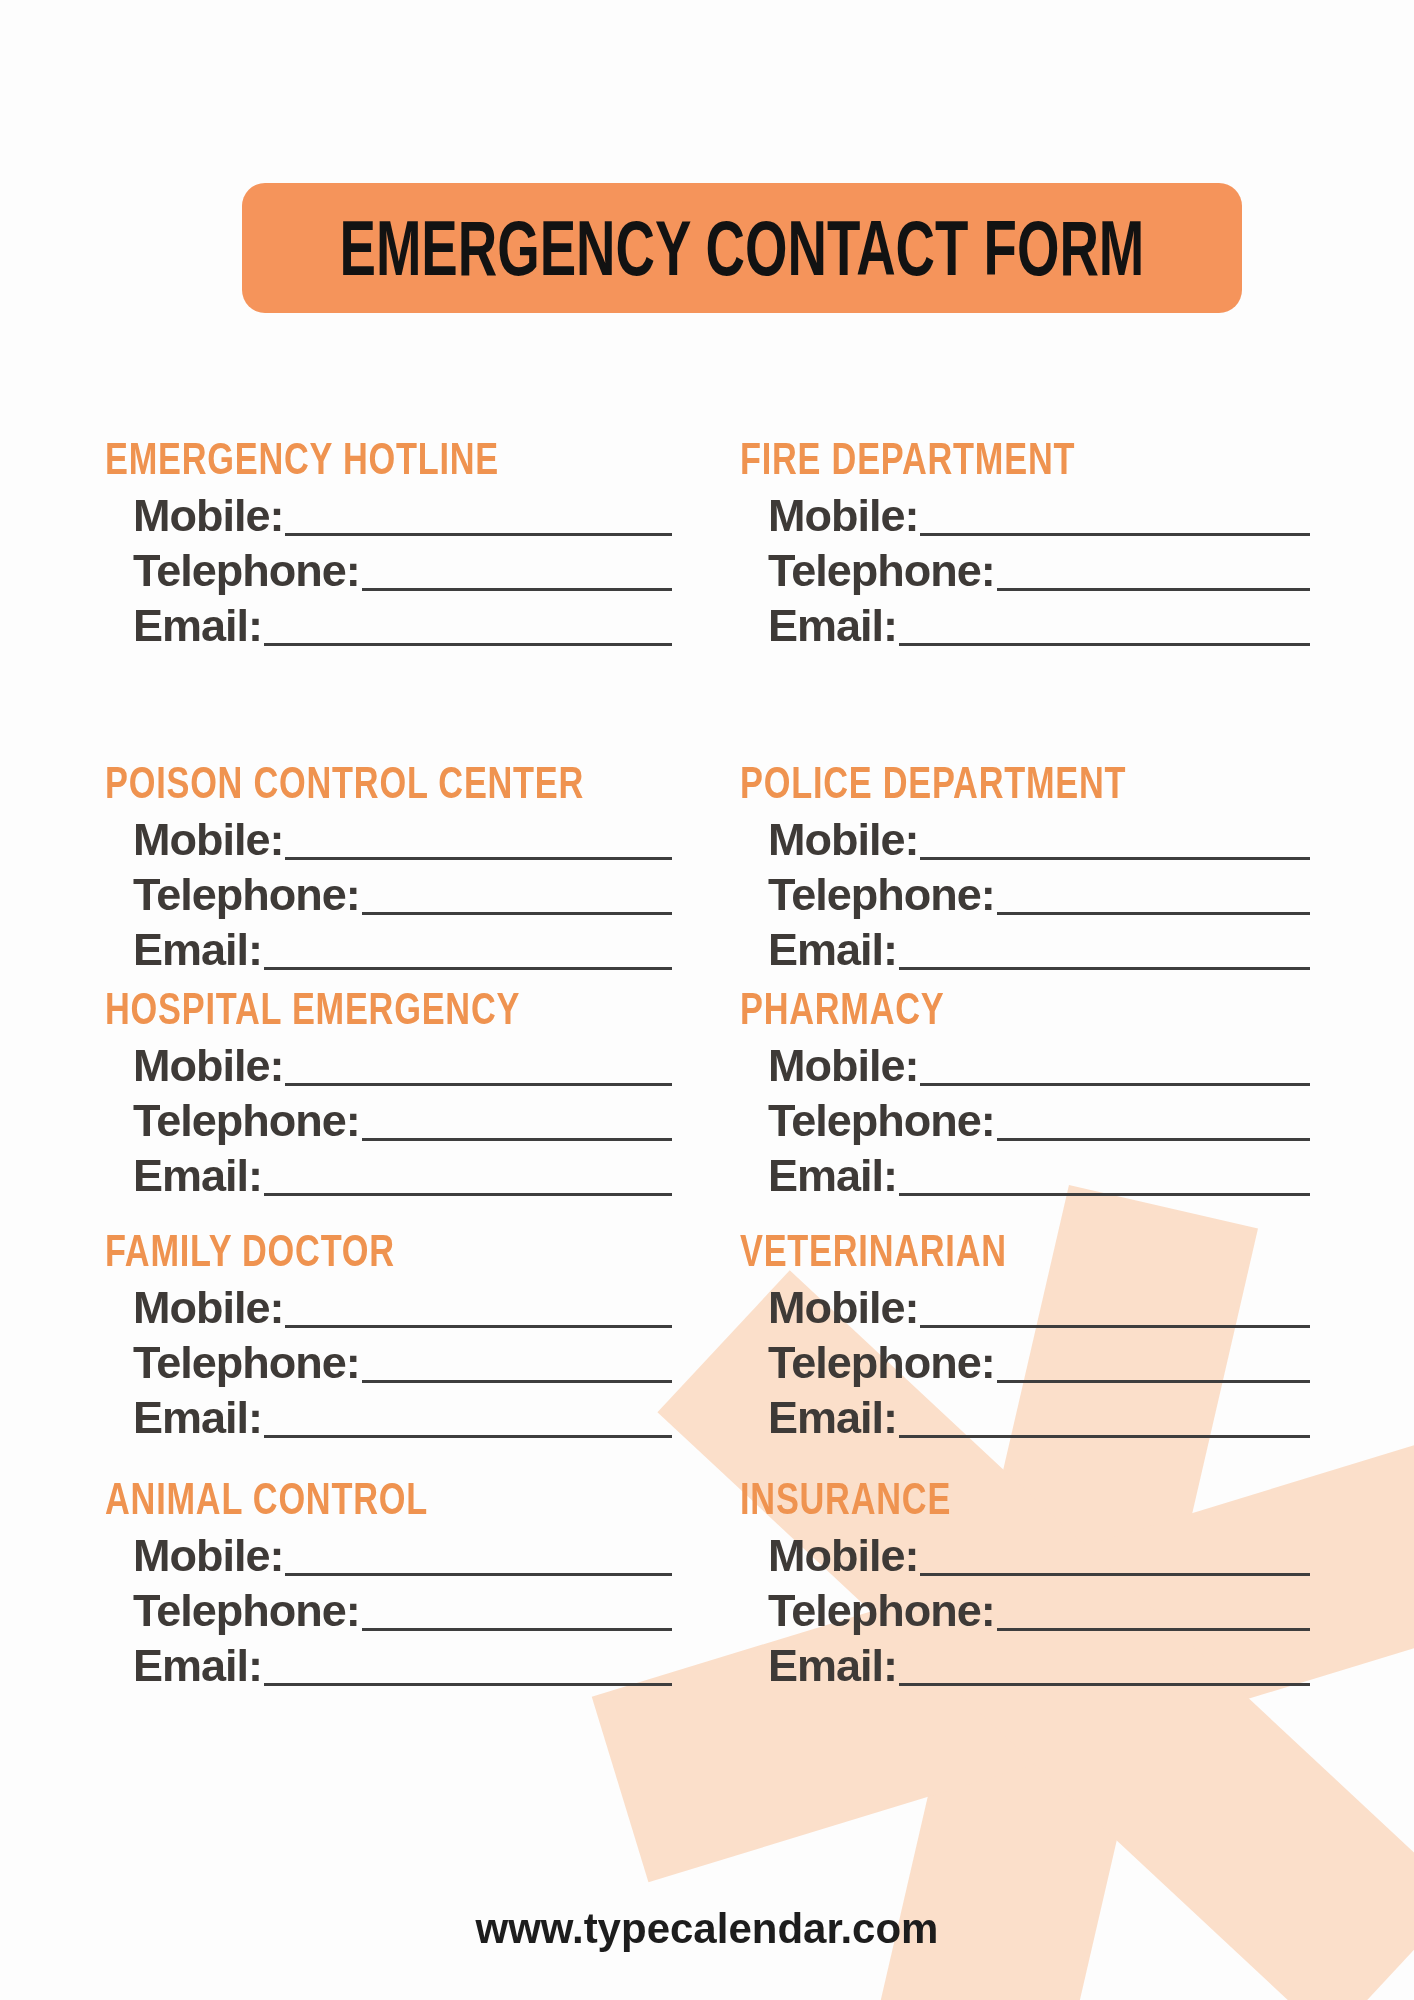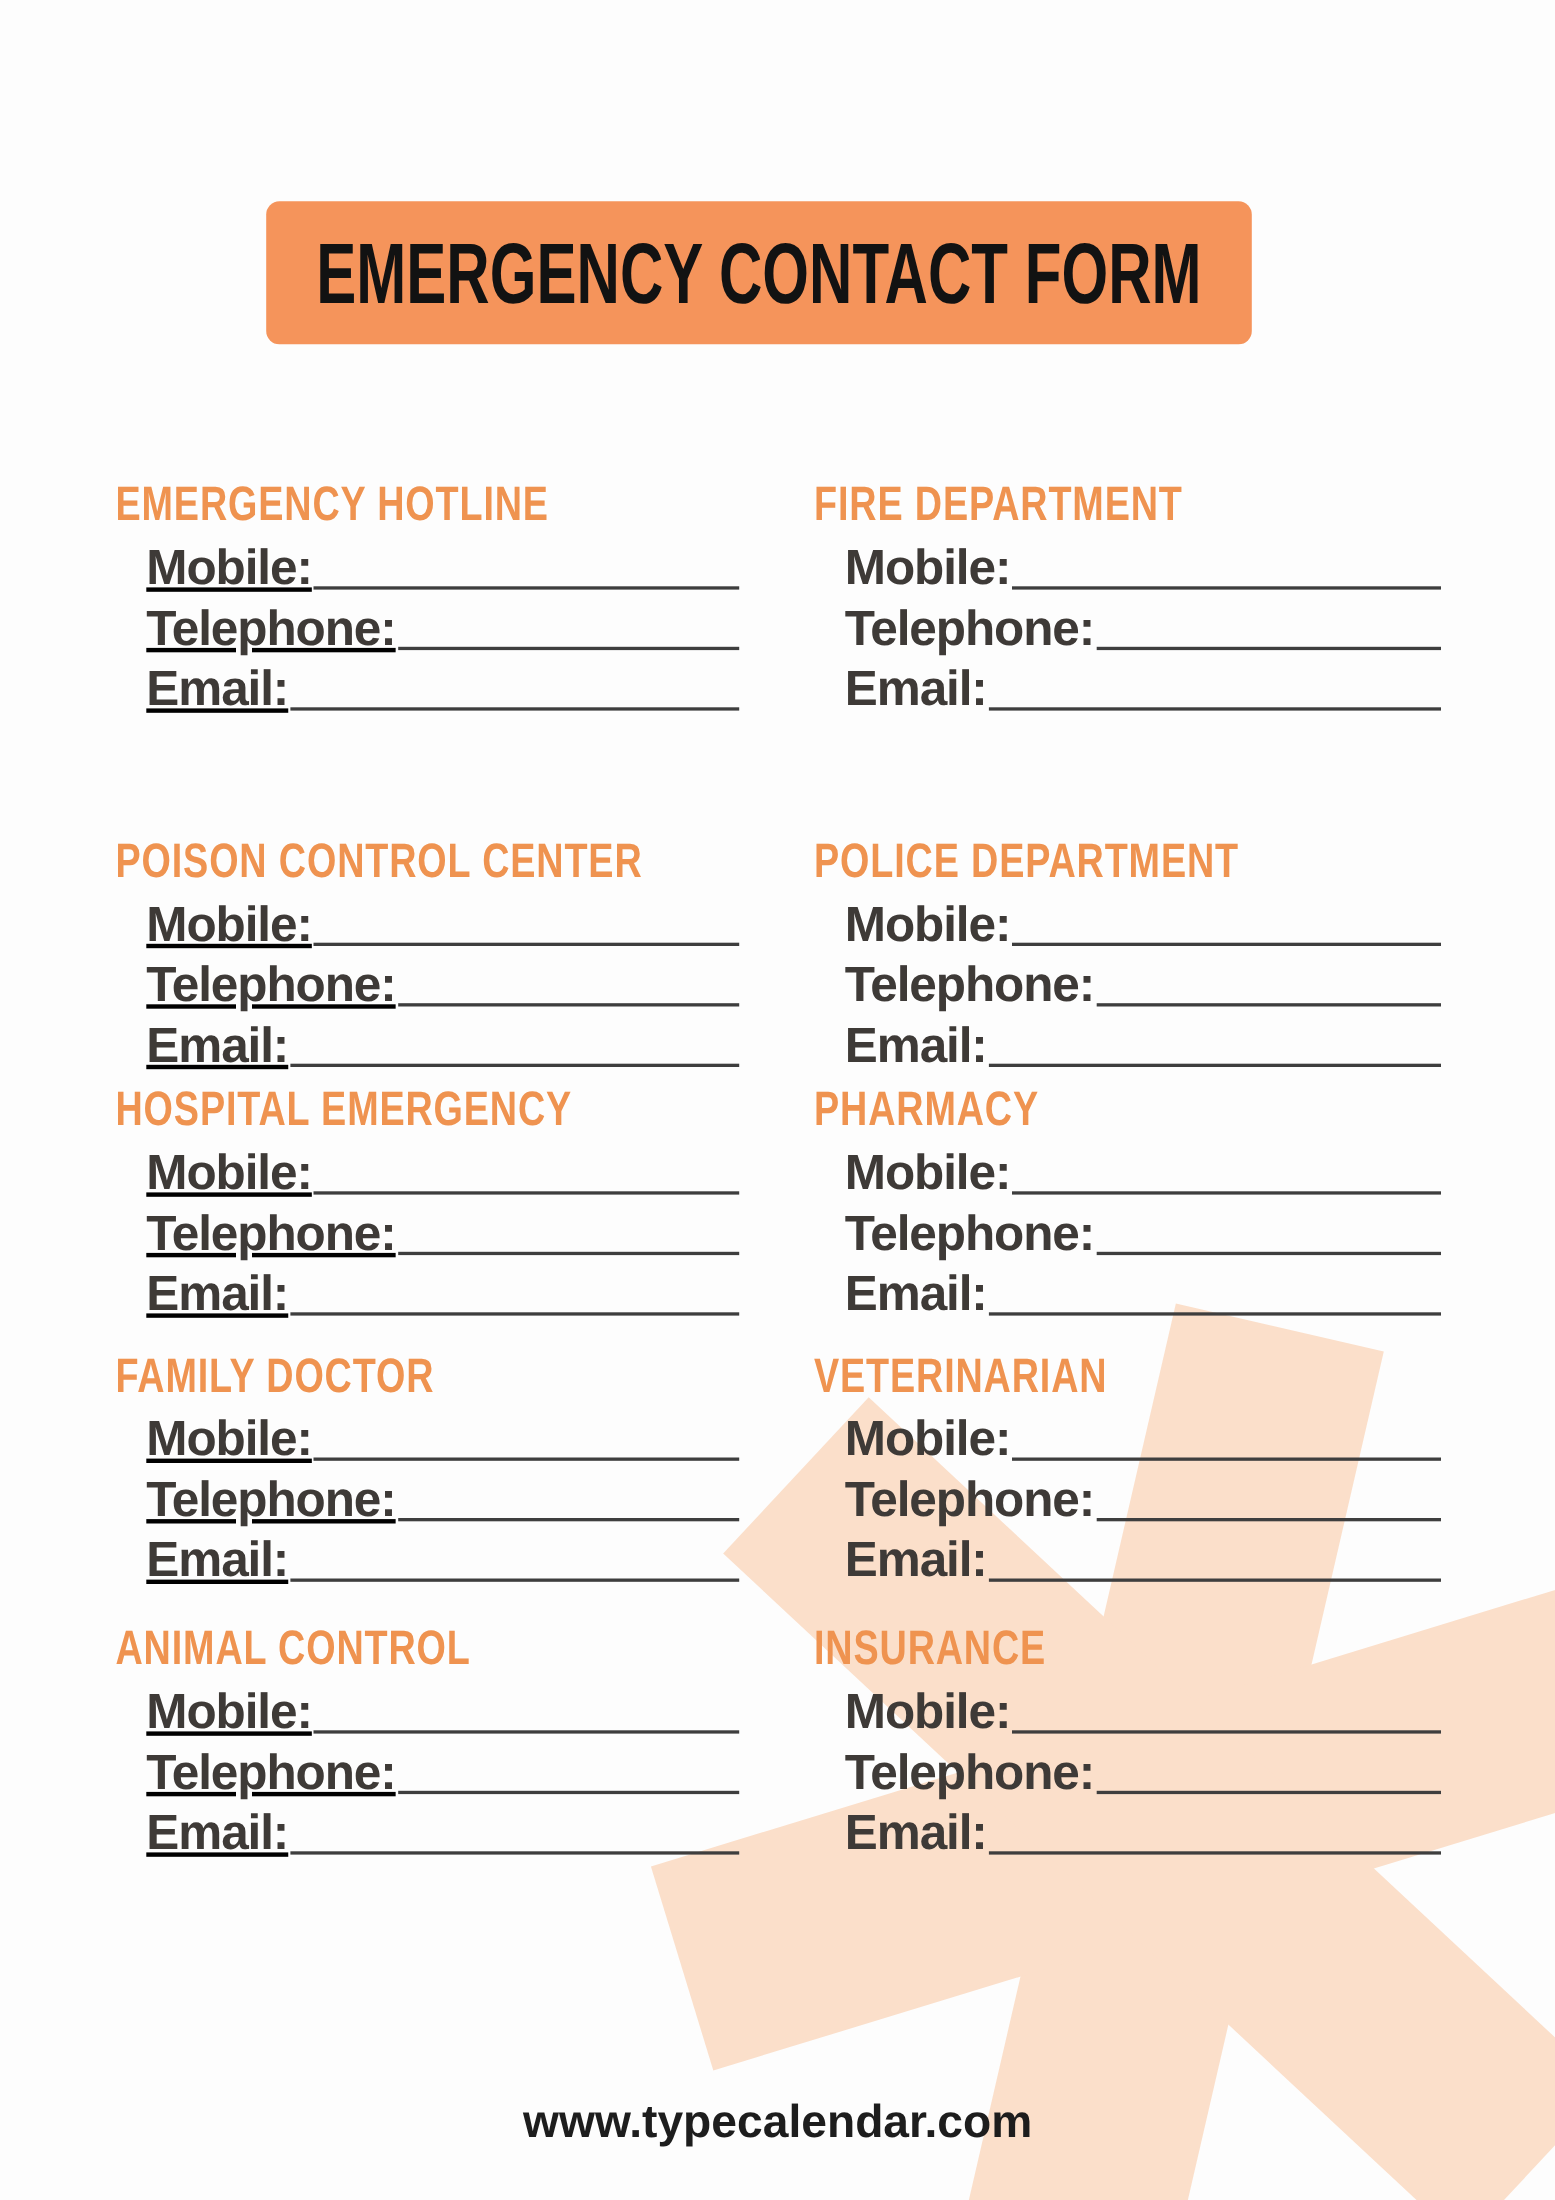--- a/index.html
+++ b/index.html
@@ -21,43 +21,43 @@
     z-index: 0;
     pointer-events: none;
   }
 
   .content { position: relative; z-index: 1; }
 
   
   .banner {
     position: absolute;
     left: 242px; top: 183px;
-    width: 896px; height: 130px;
+    width: 1000px; height: 130px;
     background: var(--banner, #f5945b);
-    border-radius: 12px;
+    border-radius: 23px;
     display: flex;
     align-items: center;
     justify-content: center;
   }
   .banner h1 {
     margin: 0;
     font-size: 78px;
     font-weight: bold;
     color: #121212;
     white-space: nowrap;
     transform: scaleX(0.70);
     transform-origin: center;
     letter-spacing: 0px;
   }
 
   
   .section {
     position: absolute;
   }
-  .col-left  { left: 105px; width: 567px; text-decoration: underline; }
+  .col-left  { left: 105px; width: 567px; }
   .col-right { left: 740px; width: 570px; }
   .row1 { top: 437px; }
   .row2 { top: 761px; }
   .row3 { top: 987px; }
   .row4 { top: 1229px; }
   .row5 { top: 1477px; }
 
   .section-title {
     margin: 0;
     font-size: 44px;

